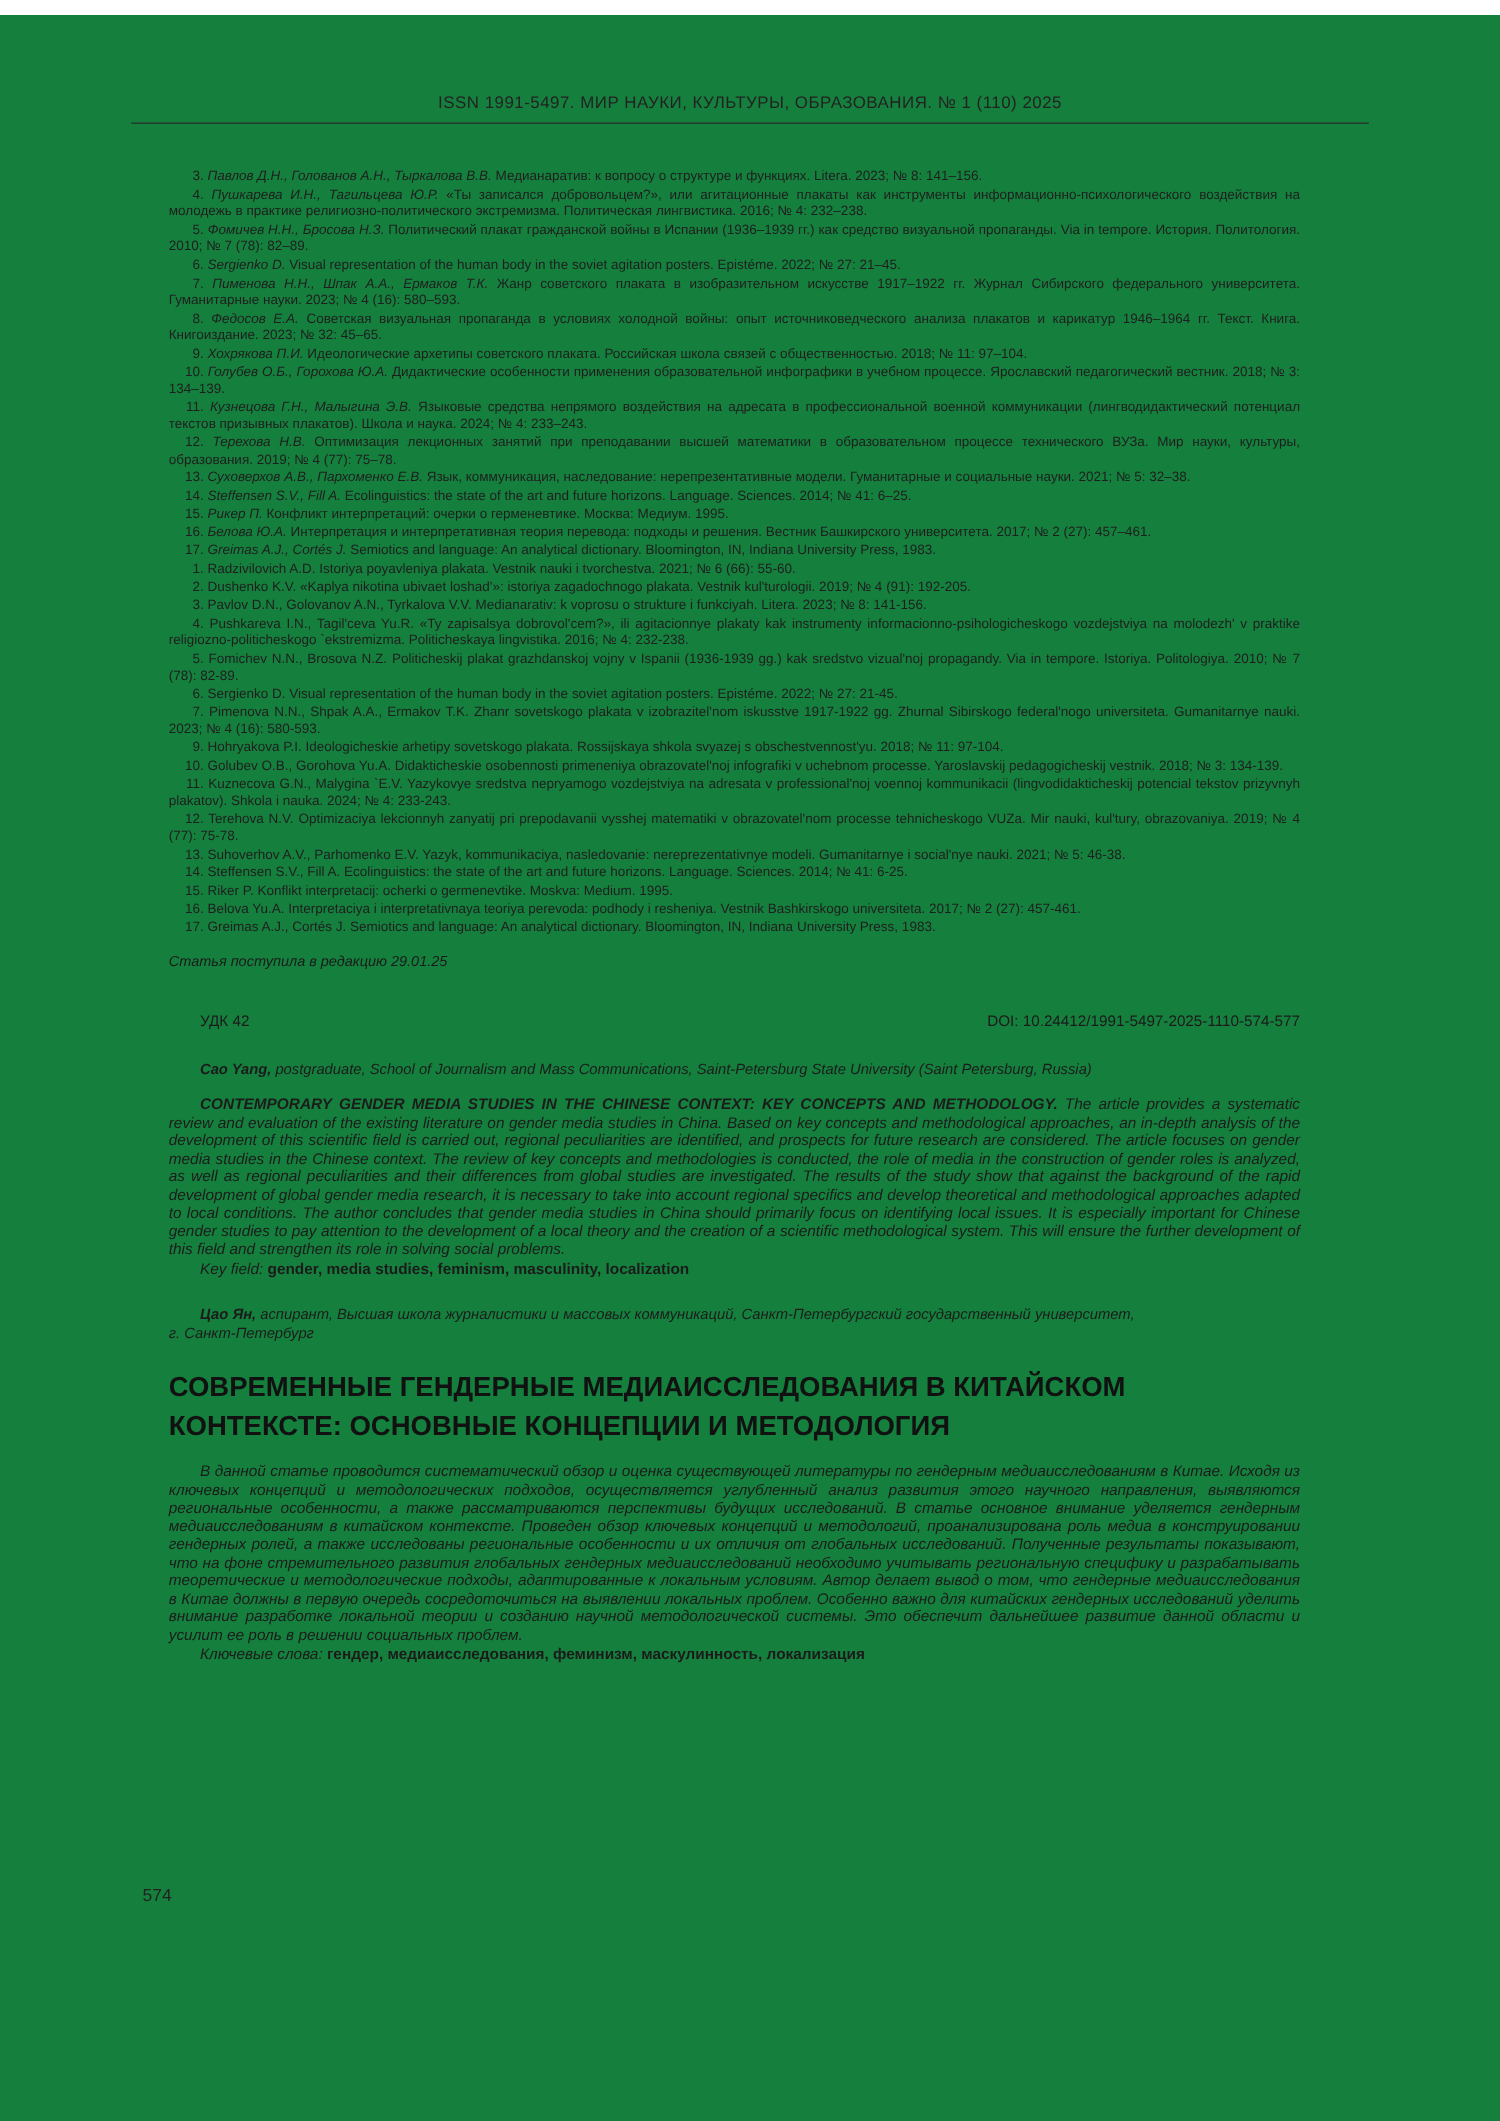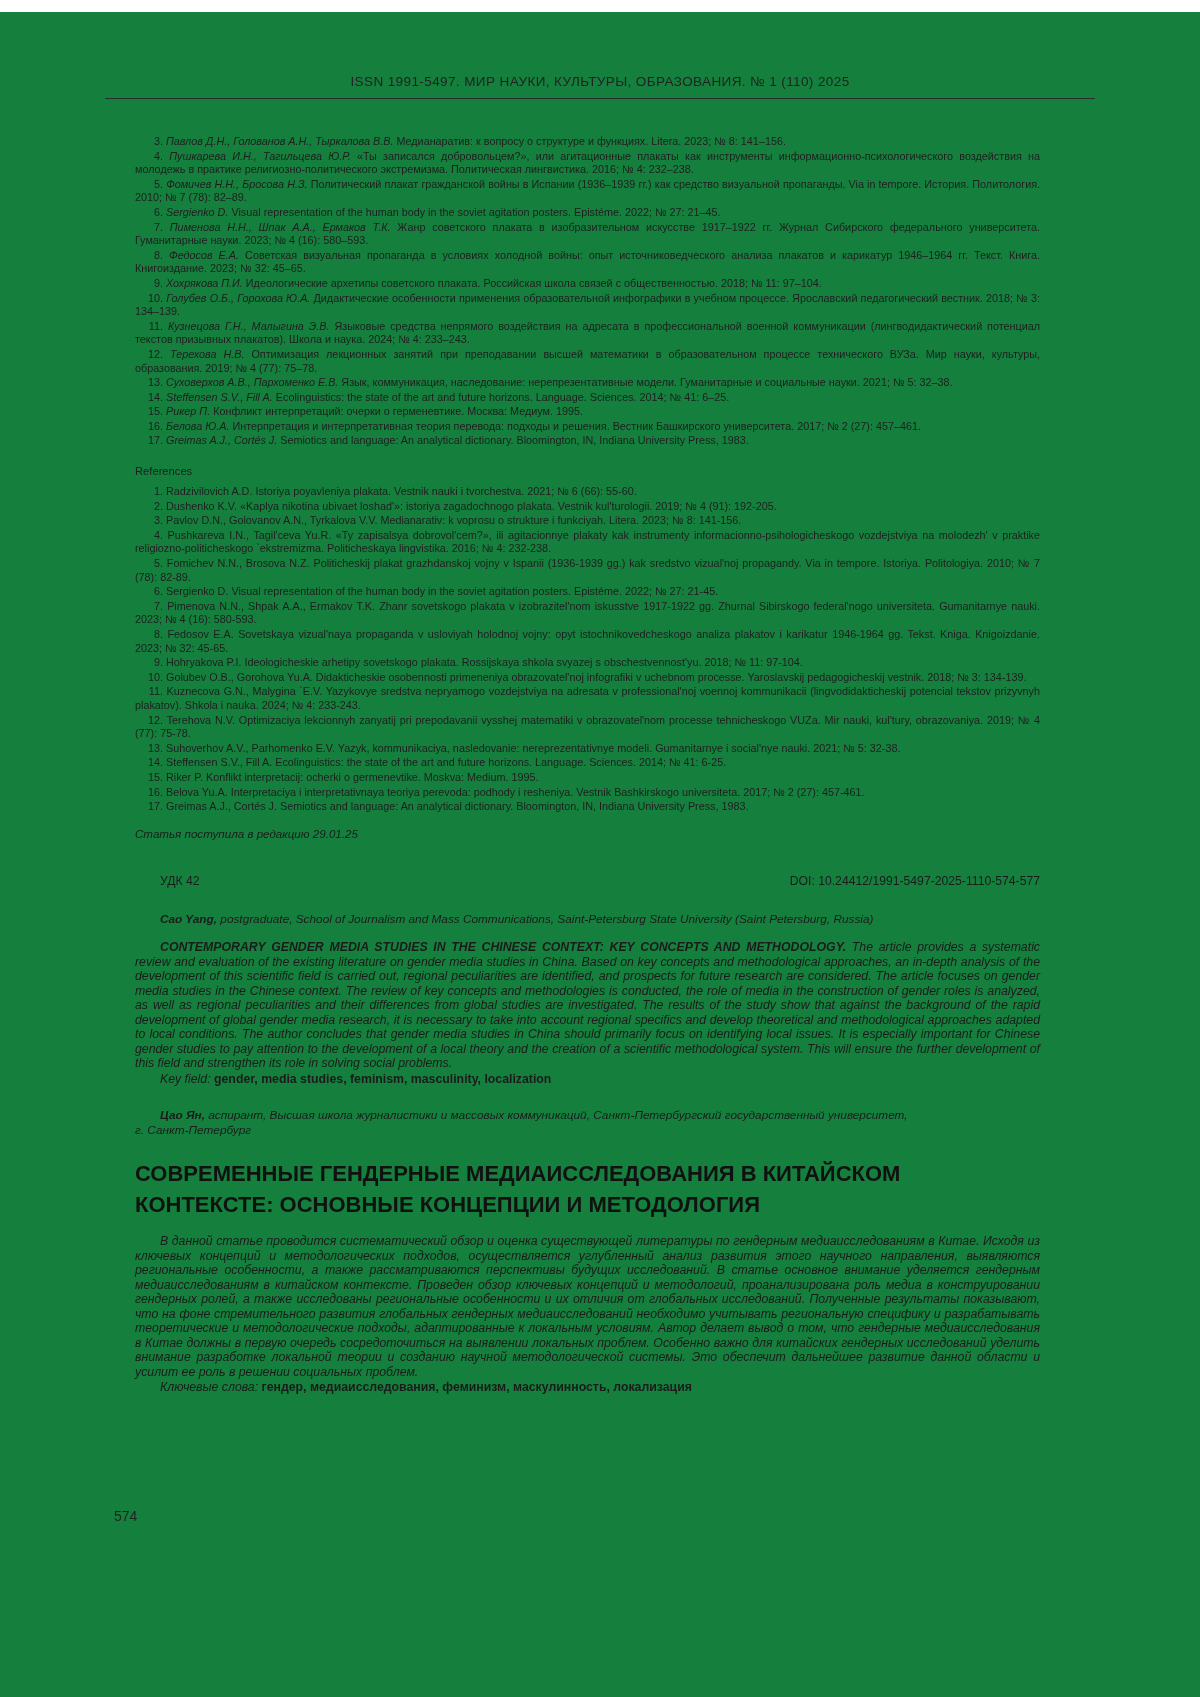--- a/index.html
+++ b/index.html
@@ -175,21 +175,20 @@
 
         <div class="ref-item"><span class="ref-num">16.</span>
           <span class="ref-authors">Белова Ю.А.</span>
           <span>Интерпретация и интерпретативная теория перевода: подходы и решения. Вестник Башкирского университета. 2017; № 2 (27): 457–461.</span></div>
 
         <div class="ref-item"><span class="ref-num">17.</span>
           <span class="ref-authors">Greimas A.J., Cortés J.</span>
           <span>Semiotics and language: An analytical dictionary. Bloomington, IN, Indiana University Press, 1983.</span></div>
       </div>
 
-    <div class="references-heading">References</div>
 
     <div class="ref-list">
 
         <div class="ref-item"><span class="ref-num">1.</span>
           <span>Radzivilovich A.D. Istoriya poyavleniya plakata. Vestnik nauki i tvorchestva. 2021; № 6 (66): 55-60.</span></div>
 
         <div class="ref-item"><span class="ref-num">2.</span>
           <span>Dushenko K.V. «Kaplya nikotina ubivaet loshad'»: istoriya zagadochnogo plakata. Vestnik kul'turologii. 2019; № 4 (91): 192-205.</span></div>
 
         <div class="ref-item"><span class="ref-num">3.</span>
@@ -200,37 +199,35 @@
 
         <div class="ref-item"><span class="ref-num">5.</span>
           <span>Fomichev N.N., Brosova N.Z. Politicheskij plakat grazhdanskoj vojny v Ispanii (1936-1939 gg.) kak sredstvo vizual'noj propagandy. Via in tempore. Istoriya. Politologiya. 2010; № 7 (78): 82-89.</span></div>
 
         <div class="ref-item"><span class="ref-num">6.</span>
           <span>Sergienko D. Visual representation of the human body in the soviet agitation posters. Epistéme. 2022; № 27: 21-45.</span></div>
 
         <div class="ref-item"><span class="ref-num">7.</span>
           <span>Pimenova N.N., Shpak A.A., Ermakov T.K. Zhanr sovetskogo plakata v izobrazitel'nom iskusstve 1917-1922 gg. Zhurnal Sibirskogo federal'nogo universiteta. Gumanitarnye nauki. 2023; № 4 (16): 580-593.</span></div>
 
-        <div class="ref-item"><span class="ref-num">8.</span>
-          <span>Fedosov E.A. Sovetskaya vizual'naya propaganda v usloviyah holodnoj vojny: opyt istochnikovedcheskogo analiza plakatov i karikatur 1946-1964 gg. Tekst. Kniga. Knigoizdanie. 2023; № 32: 45-65.</span></div>
 
         <div class="ref-item"><span class="ref-num">9.</span>
           <span>Hohryakova P.I. Ideologicheskie arhetipy sovetskogo plakata. Rossijskaya shkola svyazej s obschestvennost'yu. 2018; № 11: 97-104.</span></div>
 
         <div class="ref-item"><span class="ref-num">10.</span>
           <span>Golubev O.B., Gorohova Yu.A. Didakticheskie osobennosti primeneniya obrazovatel'noj infografiki v uchebnom processe. Yaroslavskij pedagogicheskij vestnik. 2018; № 3: 134-139.</span></div>
 
         <div class="ref-item"><span class="ref-num">11.</span>
           <span>Kuznecova G.N., Malygina `E.V. Yazykovye sredstva nepryamogo vozdejstviya na adresata v professional'noj voennoj kommunikacii (lingvodidakticheskij potencial tekstov prizyvnyh plakatov). Shkola i nauka. 2024; № 4: 233-243.</span></div>
 
         <div class="ref-item"><span class="ref-num">12.</span>
           <span>Terehova N.V. Optimizaciya lekcionnyh zanyatij pri prepodavanii vysshej matematiki v obrazovatel'nom processe tehnicheskogo VUZa. Mir nauki, kul'tury, obrazovaniya. 2019; № 4 (77): 75-78.</span></div>
 
         <div class="ref-item"><span class="ref-num">13.</span>
-          <span>Suhoverhov A.V., Parhomenko E.V. Yazyk, kommunikaciya, nasledovanie: nereprezentativnye modeli. Gumanitarnye i social'nye nauki. 2021; № 5: 32-38.</span></div>
+          <span>Suhoverhov A.V., Parhomenko E.V. Yazyk, kommunikaciya, nasledovanie: nereprezentativnye modeli. Gumanitarnye i social'nye nauki. 2021; № 5: 46-38.</span></div>
 
         <div class="ref-item"><span class="ref-num">14.</span>
           <span>Steffensen S.V., Fill A. Ecolinguistics: the state of the art and future horizons. Language. Sciences. 2014; № 41: 6-25.</span></div>
 
         <div class="ref-item"><span class="ref-num">15.</span>
           <span>Riker P. Konflikt interpretacij: ocherki o germenevtike. Moskva: Medium. 1995.</span></div>
 
         <div class="ref-item"><span class="ref-num">16.</span>
           <span>Belova Yu.A. Interpretaciya i interpretativnaya teoriya perevoda: podhody i resheniya. Vestnik Bashkirskogo universiteta. 2017; № 2 (27): 457-461.</span></div>
 

